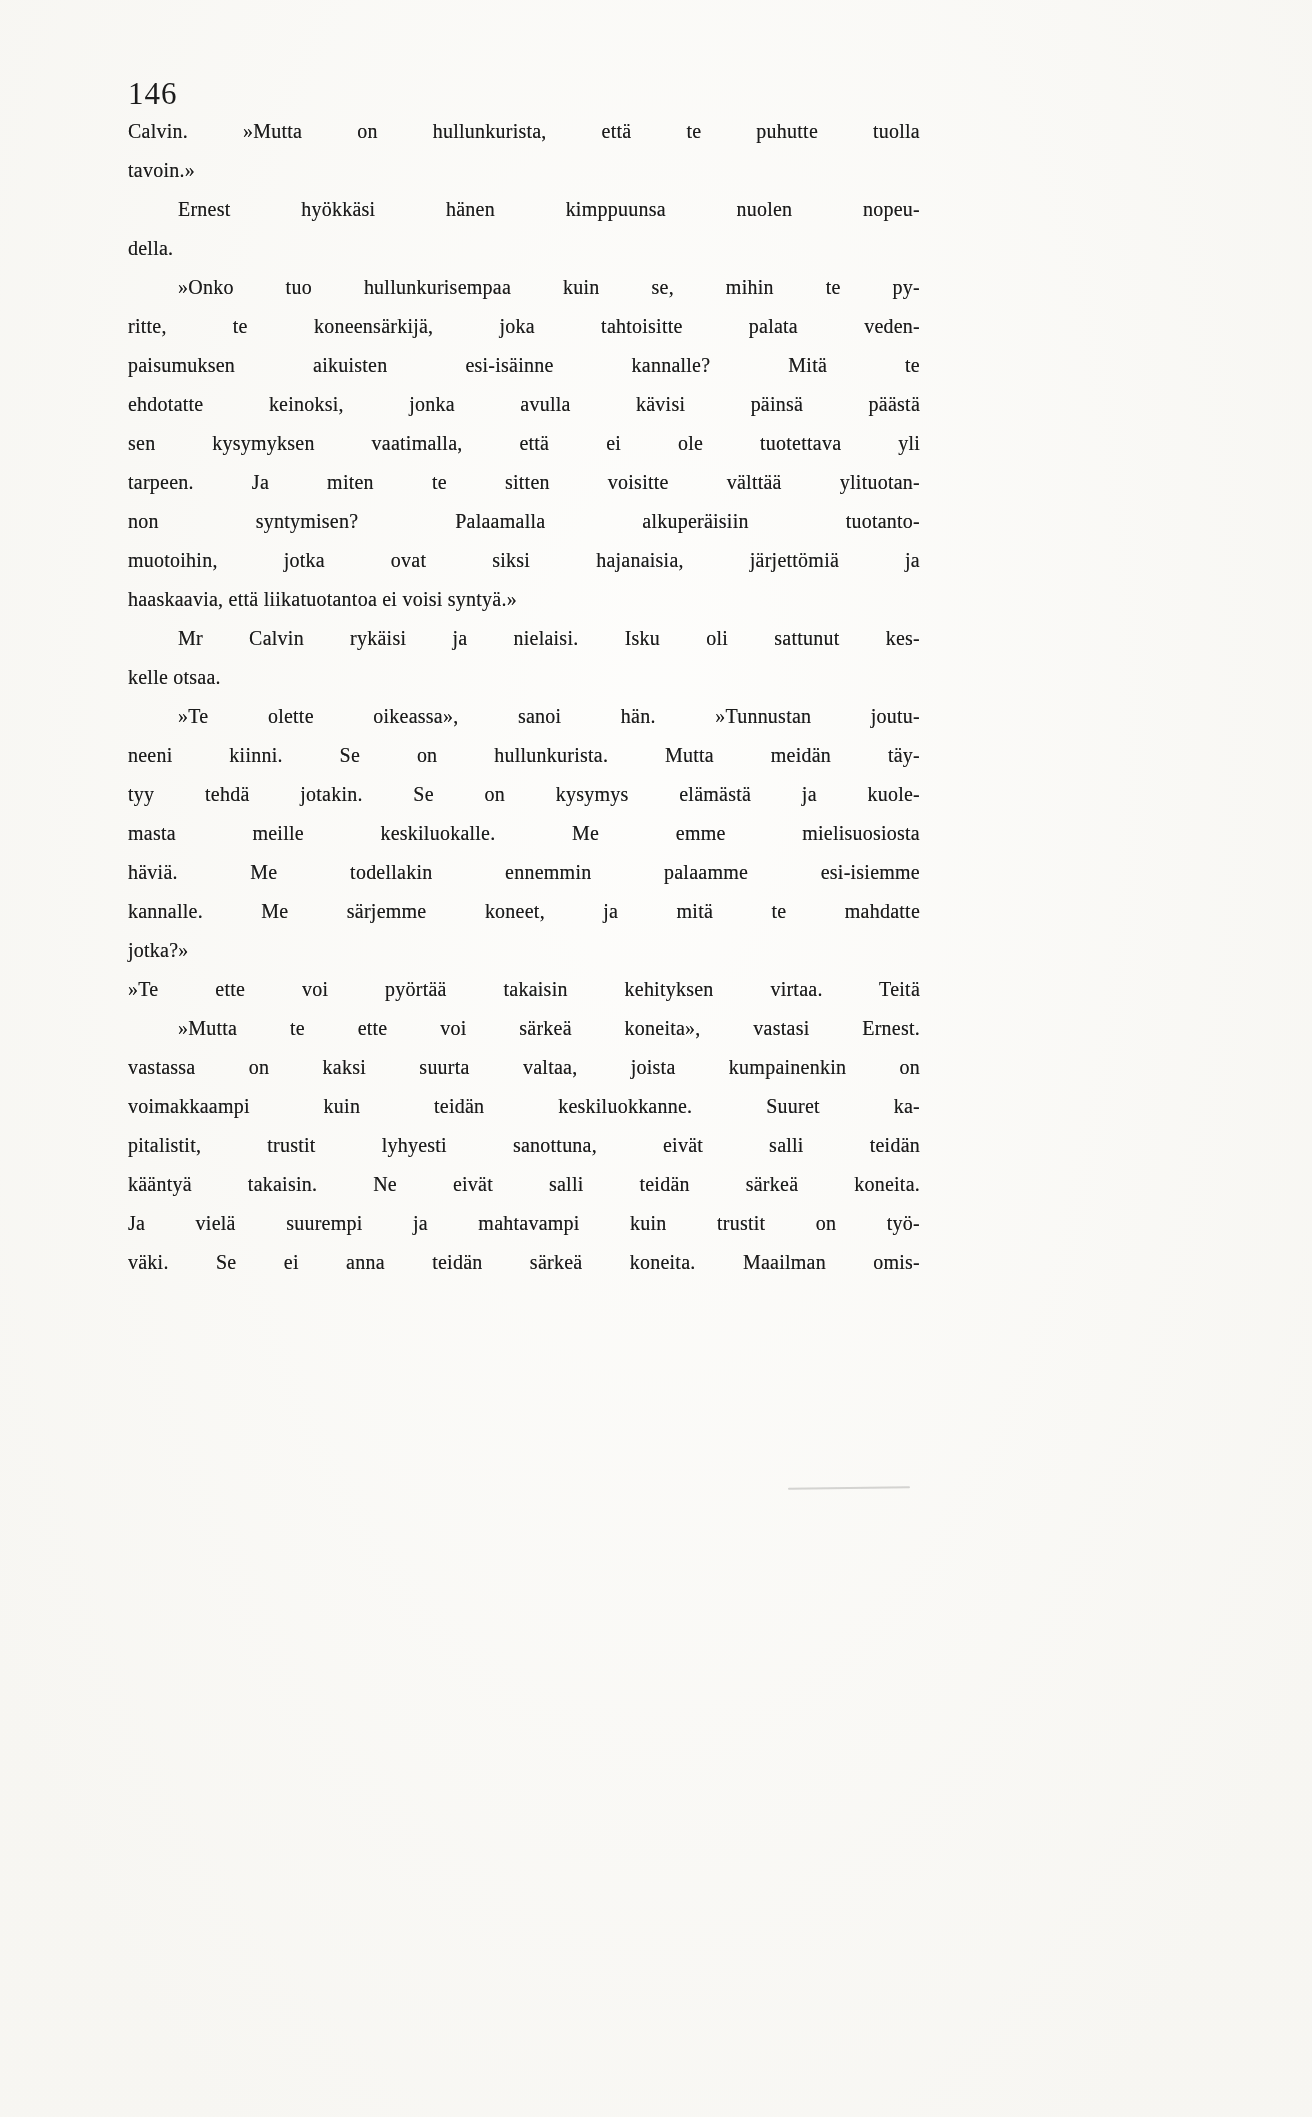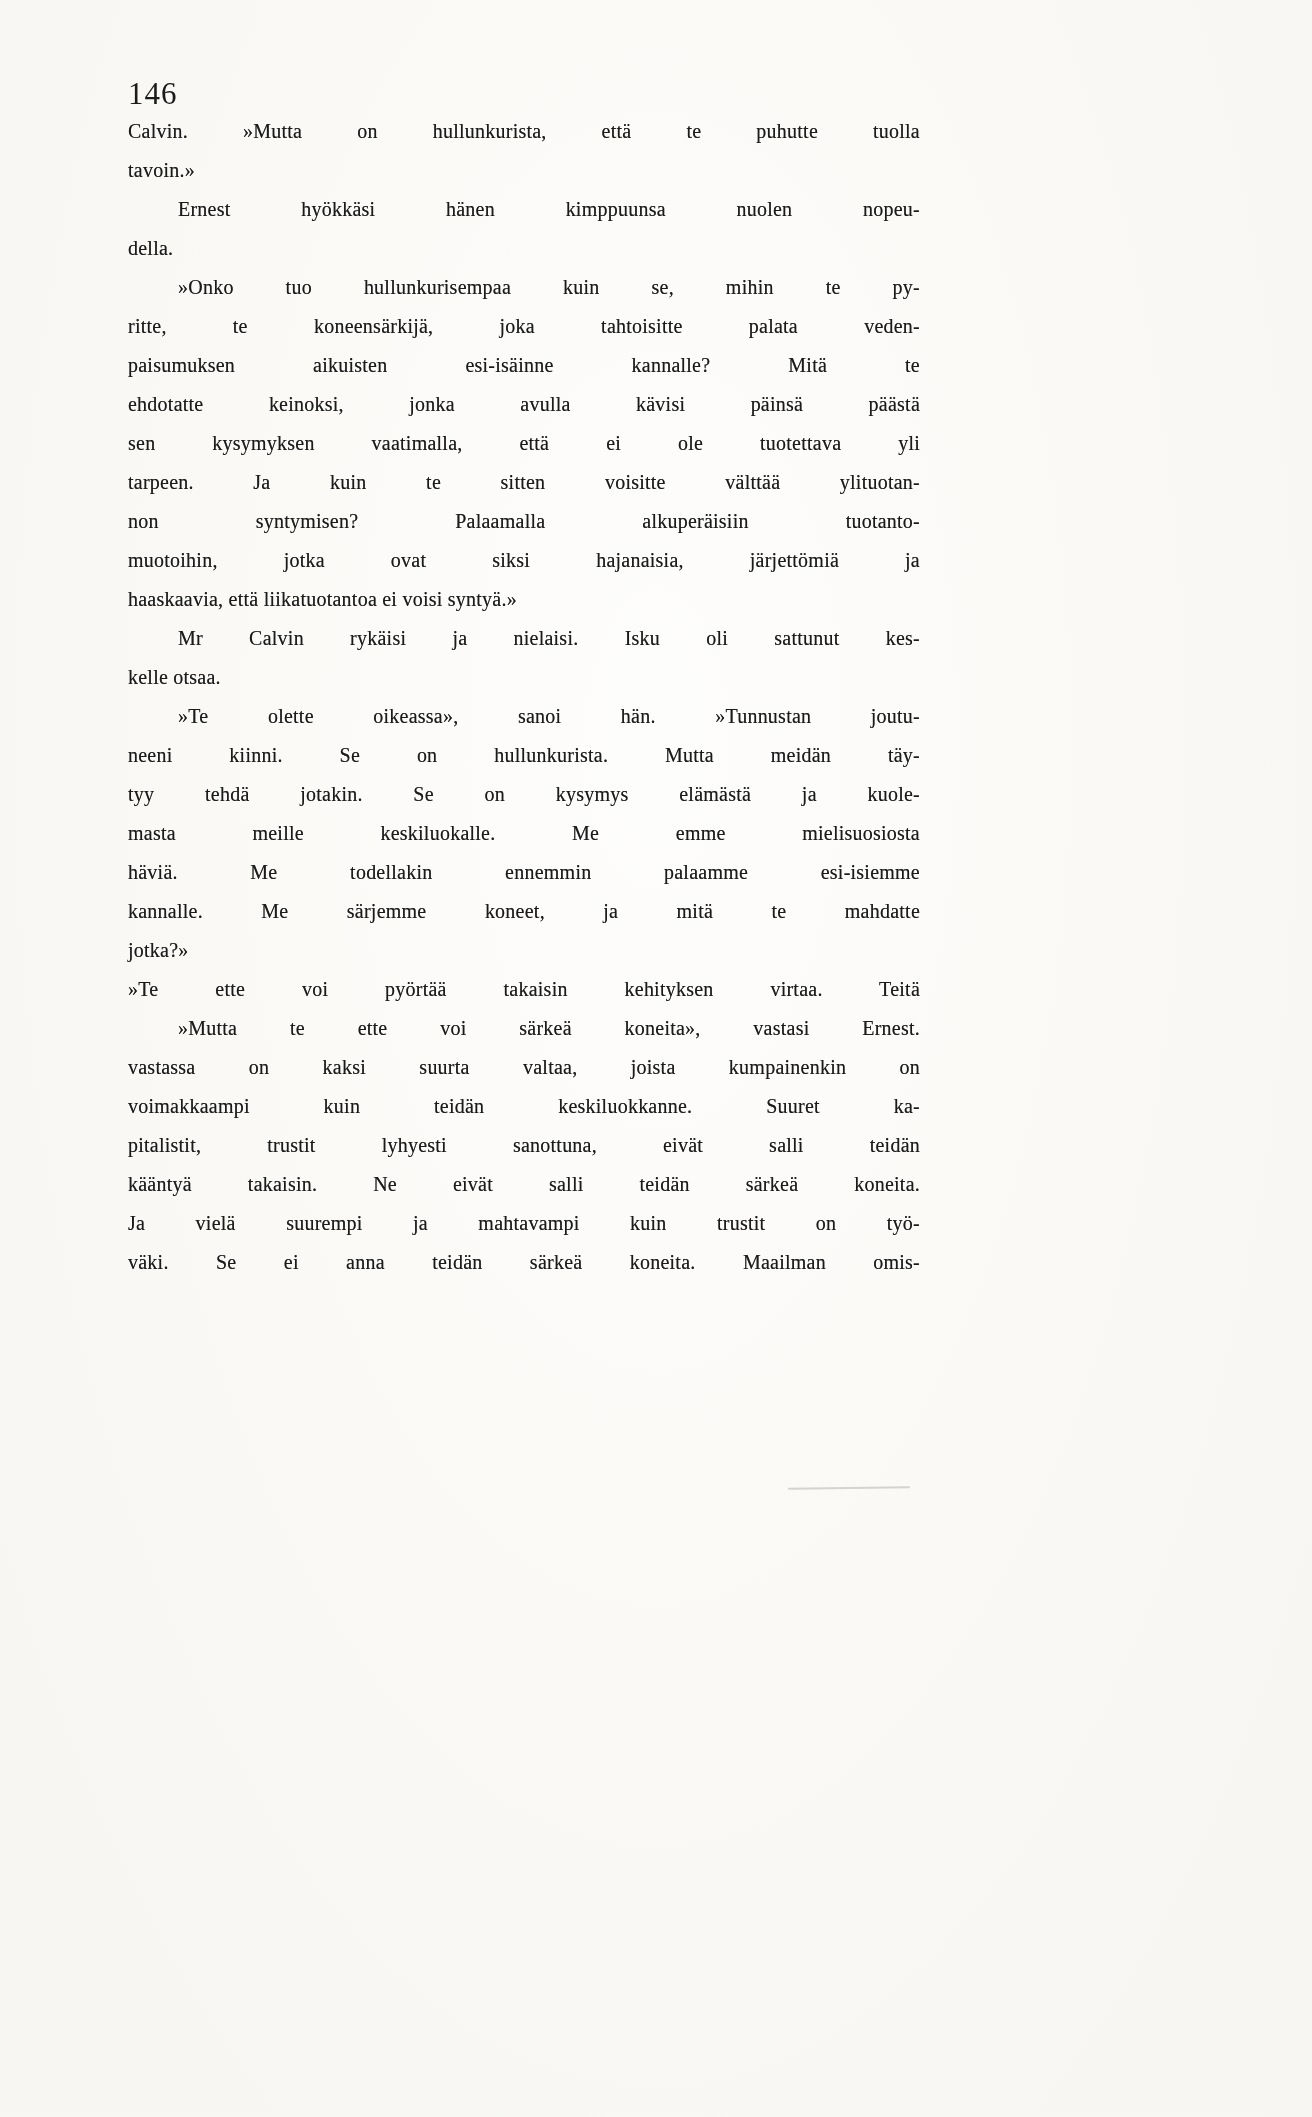--- a/index.html
+++ b/index.html
@@ -71,21 +71,21 @@
   <div class="text-block" id="text-block">
       <div class="line justified">Calvin. »Mutta on hullunkurista, että te puhutte tuolla</div>
       <div class="line">tavoin.»</div>
       <div class="line justified indented">Ernest hyökkäsi hänen kimppuunsa nuolen nopeu-</div>
       <div class="line">della.</div>
       <div class="line justified indented">»Onko tuo hullunkurisempaa kuin se, mihin te py-</div>
       <div class="line justified">ritte, te koneensärkijä, joka tahtoisitte palata veden-</div>
       <div class="line justified">paisumuksen aikuisten esi-isäinne kannalle? Mitä te</div>
       <div class="line justified">ehdotatte keinoksi, jonka avulla kävisi päinsä päästä</div>
       <div class="line justified">sen kysymyksen vaatimalla, että ei ole tuotettava yli</div>
-      <div class="line justified">tarpeen. Ja kuin te sitten voisitte välttää ylituotan-</div>
+      <div class="line justified">tarpeen. Ja miten te sitten voisitte välttää ylituotan-</div>
       <div class="line justified">non syntymisen? Palaamalla alkuperäisiin tuotanto-</div>
       <div class="line justified">muotoihin, jotka ovat siksi hajanaisia, järjettömiä ja</div>
       <div class="line">haaskaavia, että liikatuotantoa ei voisi syntyä.»</div>
       <div class="line justified indented">Mr Calvin rykäisi ja nielaisi. Isku oli sattunut kes-</div>
       <div class="line">kelle otsaa.</div>
       <div class="line justified indented">»Te olette oikeassa», sanoi hän. »Tunnustan joutu-</div>
       <div class="line justified">neeni kiinni. Se on hullunkurista. Mutta meidän täy-</div>
       <div class="line justified">tyy tehdä jotakin. Se on kysymys elämästä ja kuole-</div>
       <div class="line justified">masta meille keskiluokalle. Me emme mielisuosiosta</div>
       <div class="line justified">häviä. Me todellakin ennemmin palaamme esi-isiemme</div>

